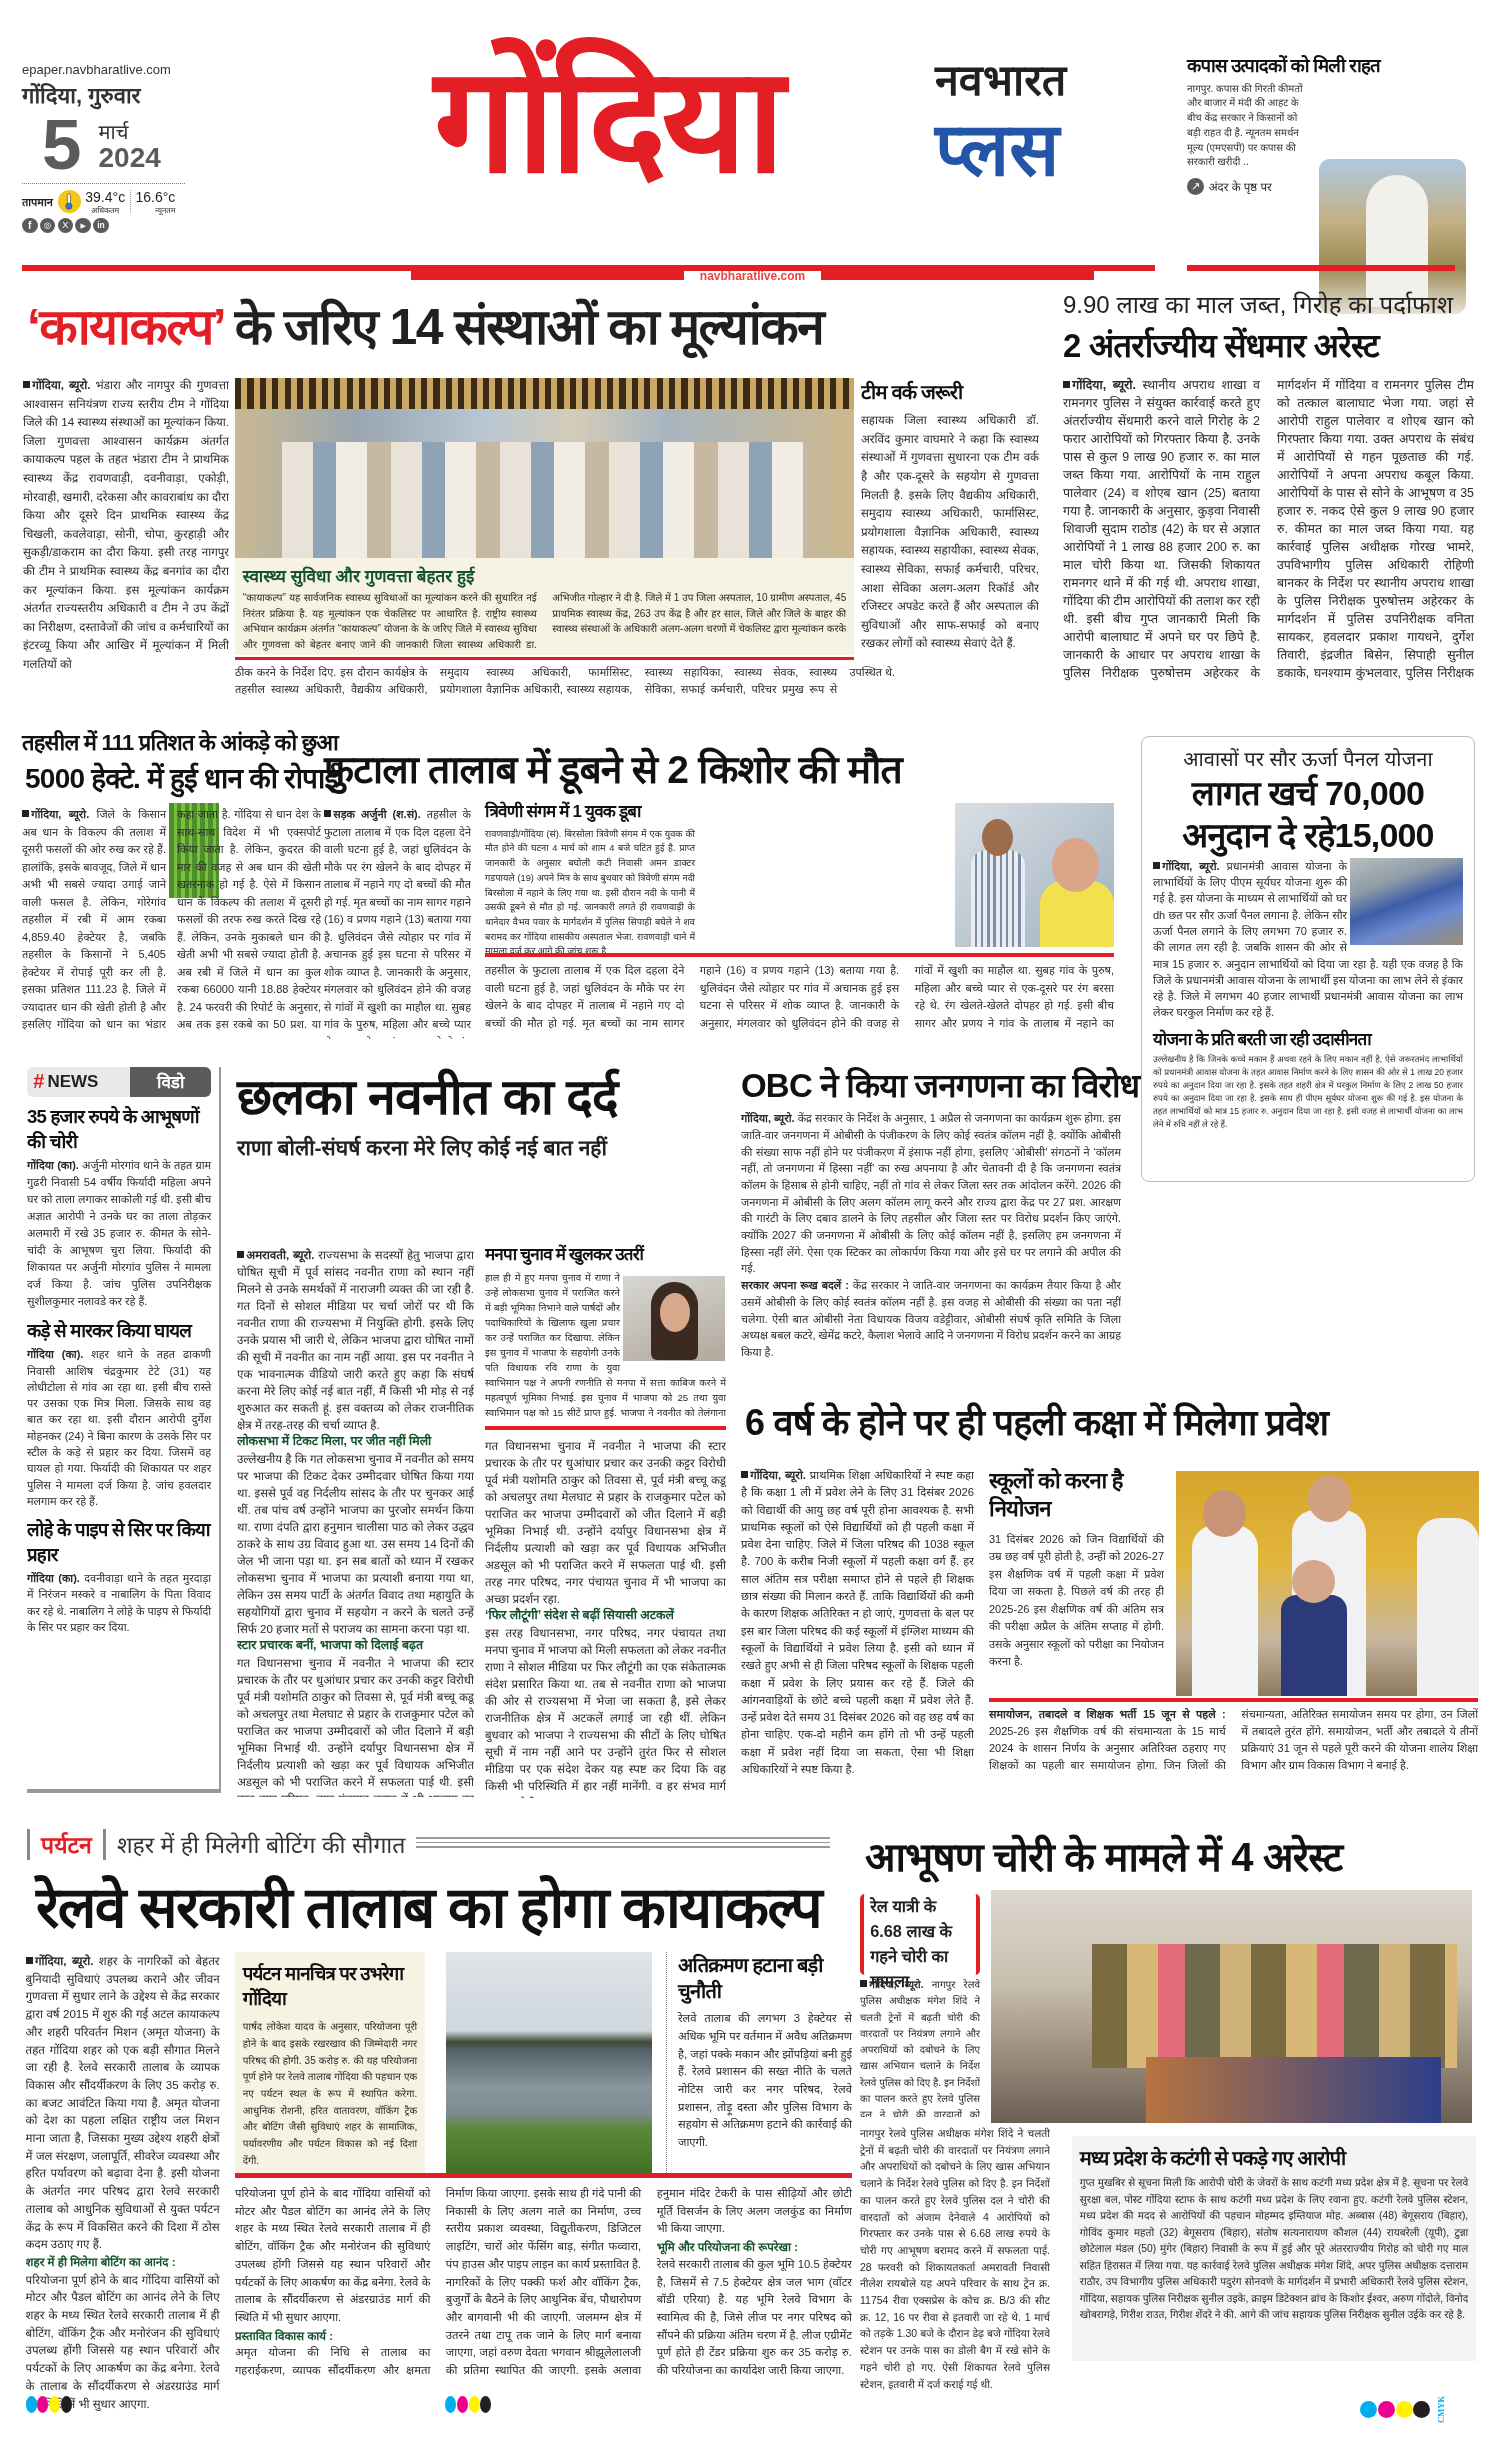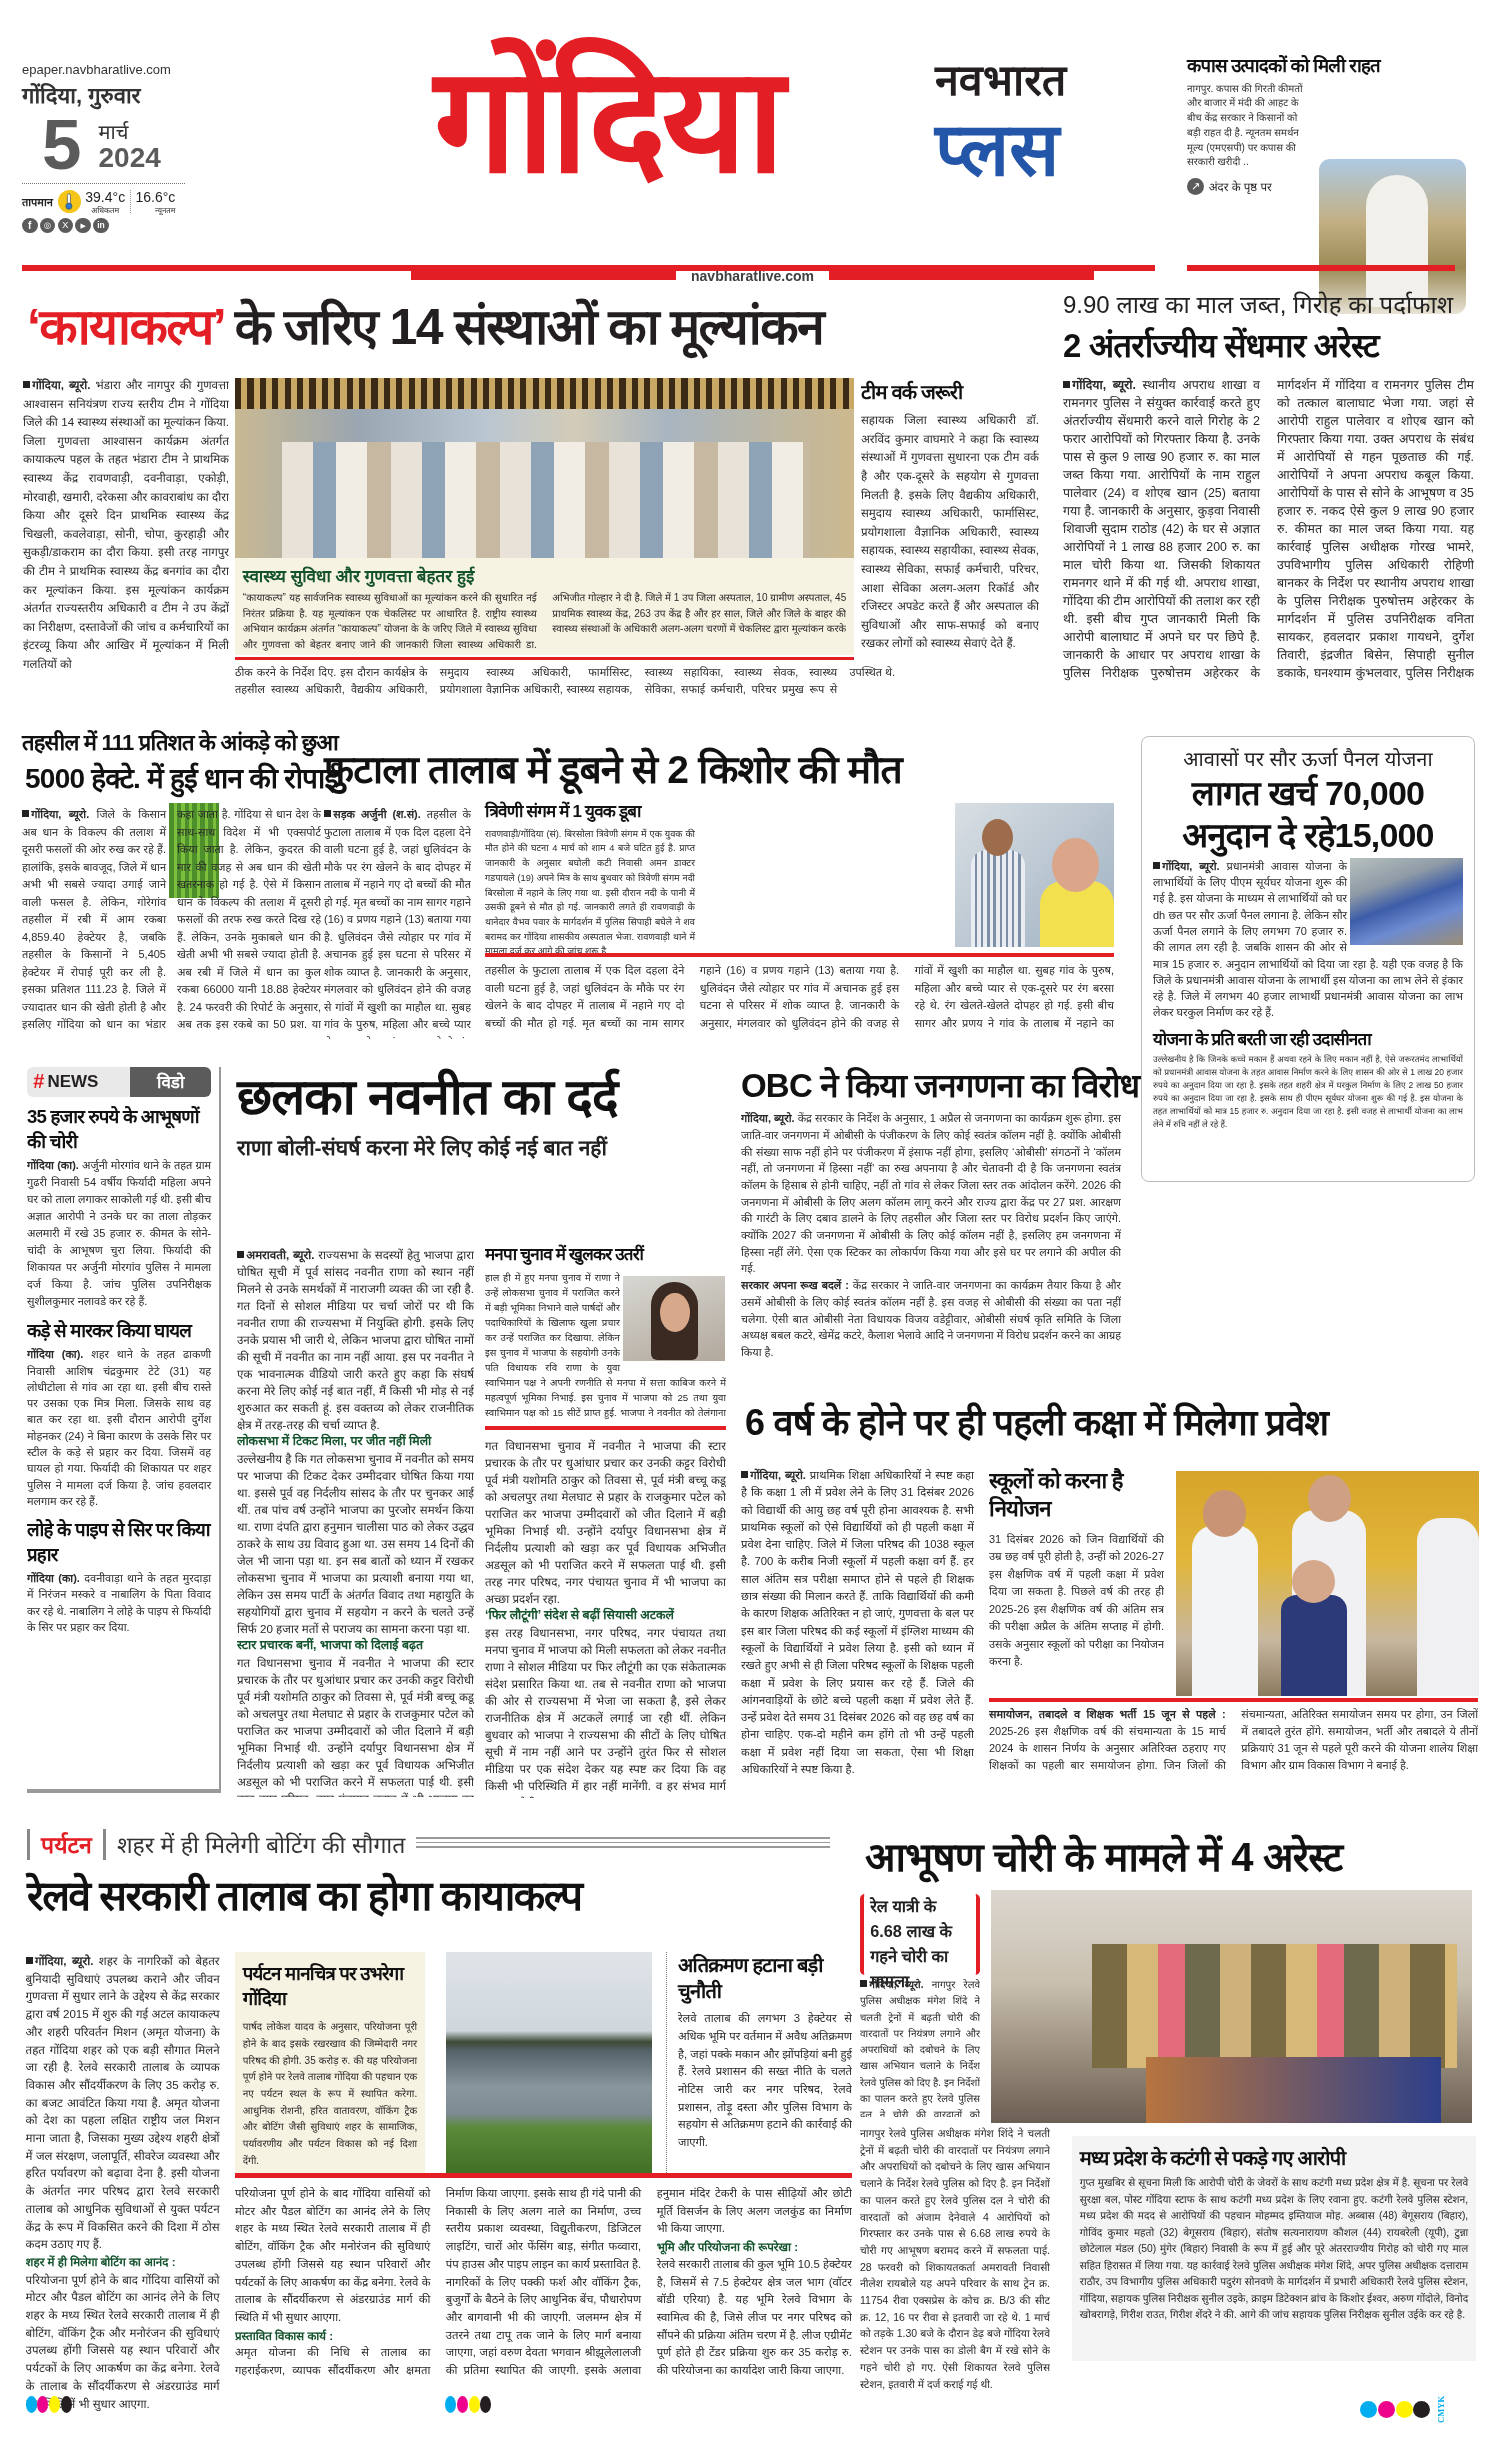--- a/index.html
+++ b/index.html
@@ -59,21 +59,21 @@
   </div>
 </div>
 
 <div class="abs" style="left:411px;top:54px;width:683px;height:155px">
   <div style="position:absolute;left:23px;top:-23px;font-size:147px;font-weight:bold;color:#e31e24;letter-spacing:-4.7px;line-height:178px">गोंदिया</div>
   <div style="position:absolute;left:524px;top:3.1px;font-size:43px;font-weight:bold;color:#231f20;line-height:47px">नवभारत</div>
   <div style="position:absolute;left:524px;top:53px;font-size:74px;font-weight:bold;color:#2356a8;line-height:85px">प्लस</div>
 </div>
 <div class="abs" style="left:411px;top:268px;width:683px;height:15.5px;display:flex;align-items:center;gap:15.5px">
   <div class="rule-red" style="flex:1;height:9.3px"></div>
-  <span style="font-size:14px;color:#404040;font-weight:bold">navbharatlive.com</span>
+  <span style="font-size:12px;color:#ef4444;font-weight:bold">navbharatlive.com</span>
   <div class="rule-red" style="flex:1;height:9.3px"></div>
 </div>
 
 <div class="abs" style="left:1187px;top:54px;width:279px;height:213px">
   <div class="hd" style="font-size:18.6px;line-height:23px;width:210px">कपास उत्पादकों को मिली राहत</div>
   <div style="font-size:10px;line-height:14.7px;width:116px;margin-top:4.7px;color:#333">नागपुर. कपास की गिरती कीमतों और बाजार में मंदी की आहट के बीच केंद्र सरकार ने किसानों को बड़ी राहत दी है. न्यूनतम समर्थन मूल्य (एमएसपी) पर कपास की सरकारी खरीदी ..</div>
   <div style="display:flex;align-items:center;gap:4.7px;margin-top:7.8px">
     <span class="dot" style="width:17px;height:17px;background:#5b5b5b;color:#fff;text-align:center;line-height:17px;font-size:11px">↗</span>
     <span style="font-size:11.6px">अंदर के पृष्ठ पर</span>
   </div>
@@ -250,21 +250,21 @@
   <span>2025-26 इस शैक्षणिक वर्ष की संचमान्यता के 15 मार्च 2024 के शासन निर्णय के अनुसार अतिरिक्त ठहराए गए शिक्षकों का पहली बार समायोजन होगा. जिन जिलों की संचमान्यता, अतिरिक्त समायोजन समय पर होगा, उन जिलों में तबादले तुरंत होंगे. समायोजन, भर्ती और तबादले ये तीनों प्रक्रियाएं 31 जून से पहले पूरी करने की योजना शालेय शिक्षा विभाग और ग्राम विकास विभाग ने बनाई है.</span>
 </div>
 
 <div class="abs" style="left:27px;top:1828px;width:803px;display:flex;align-items:center;gap:11px">
   <span style="width:3.1px;height:31px;background:#888"></span>
   <span class="red" style="font-size:23px;font-weight:bold">पर्यटन</span>
   <span style="width:3.1px;height:31px;background:#888"></span>
   <span style="font-size:23px;white-space:nowrap;color:#333">शहर में ही मिलेगी बोटिंग की सौगात</span>
   <span style="flex:1;height:14px;background:repeating-linear-gradient(180deg,#999 0 1.6px,transparent 1.6px 4.7px)"></span>
 </div>
-<div class="abs hd" style="left:27px;top:1866px;font-size:41px;white-space:nowrap;letter-spacing:-1.6px">रेलवे सरकारी तालाब का होगा कायाकल्प</div>
+<div class="abs hd" style="left:36px;top:1866px;font-size:57px;white-space:nowrap;letter-spacing:-1.6px">रेलवे सरकारी तालाब का होगा कायाकल्प</div>
 <div class="abs body-sm" style="left:25.6px;top:1952px;width:194px;height:462px;overflow:hidden;font-size:11.6px;line-height:17.7px">
   <span class="sq"></span><span class="lead">गोंदिया, ब्यूरो.</span>
   <span>शहर के नागरिकों को बेहतर बुनियादी सुविधाएं उपलब्ध कराने और जीवन गुणवत्ता में सुधार लाने के उद्देश्य से केंद्र सरकार द्वारा वर्ष 2015 में शुरु की गई अटल कायाकल्प और शहरी परिवर्तन मिशन (अमृत योजना) के तहत गोंदिया शहर को एक बड़ी सौगात मिलने जा रही है. रेलवे सरकारी तालाब के व्यापक विकास और सौंदर्यीकरण के लिए 35 करोड़ रु. का बजट आवंटित किया गया है. अमृत योजना को देश का पहला लक्षित राष्ट्रीय जल मिशन माना जाता है, जिसका मुख्य उद्देश्य शहरी क्षेत्रों में जल संरक्षण, जलापूर्ति, सीवरेज व्यवस्था और हरित पर्यावरण को बढ़ावा देना है. इसी योजना के अंतर्गत नगर परिषद द्वारा रेलवे सरकारी तालाब को आधुनिक सुविधाओं से युक्त पर्यटन केंद्र के रूप में विकसित करने की दिशा में ठोस कदम उठाए गए हैं.</span>
   <div class="sub" style="font-size:11.6px">शहर में ही मिलेगा बोटिंग का आनंद :</div>
   <span>परियोजना पूर्ण होने के बाद गोंदिया वासियों को मोटर और पैडल बोटिंग का आनंद लेने के लिए शहर के मध्य स्थित रेलवे सरकारी तालाब में ही बोटिंग, वॉकिंग ट्रैक और मनोरंजन की सुविधाएं उपलब्ध होंगी जिससे यह स्थान परिवारों और पर्यटकों के लिए आकर्षण का केंद्र बनेगा. रेलवे के तालाब के सौंदर्यीकरण से अंडरग्राउंड मार्ग की स्थिति में भी सुधार आएगा.</span>
 </div>
 <div class="abs" style="left:235px;top:1952px;width:190px;height:225px;background:#f7f3e3;padding:9.3px 7.8px;overflow:hidden">
   <div class="hd" style="font-size:18.6px;line-height:25px">पर्यटन मानचित्र पर उभरेगा गोंदिया</div>
   <div class="body-sm" style="font-size:10px;line-height:16.7px;margin-top:7.8px">पार्षद लोकेश यादव के अनुसार, परियोजना पूरी होने के बाद इसके रखरखाव की जिम्मेदारी नगर परिषद की होगी. 35 करोड़ रु. की यह परियोजना पूर्ण होने पर रेलवे तालाब गोंदिया की पहचान एक नए पर्यटन स्थल के रूप में स्थापित करेगा. आधुनिक रोशनी, हरित वातावरण, वॉकिंग ट्रैक और बोटिंग जैसी सुविधाएं शहर के सामाजिक, पर्यावरणीय और पर्यटन विकास को नई दिशा देंगी.</div>
 </div>

